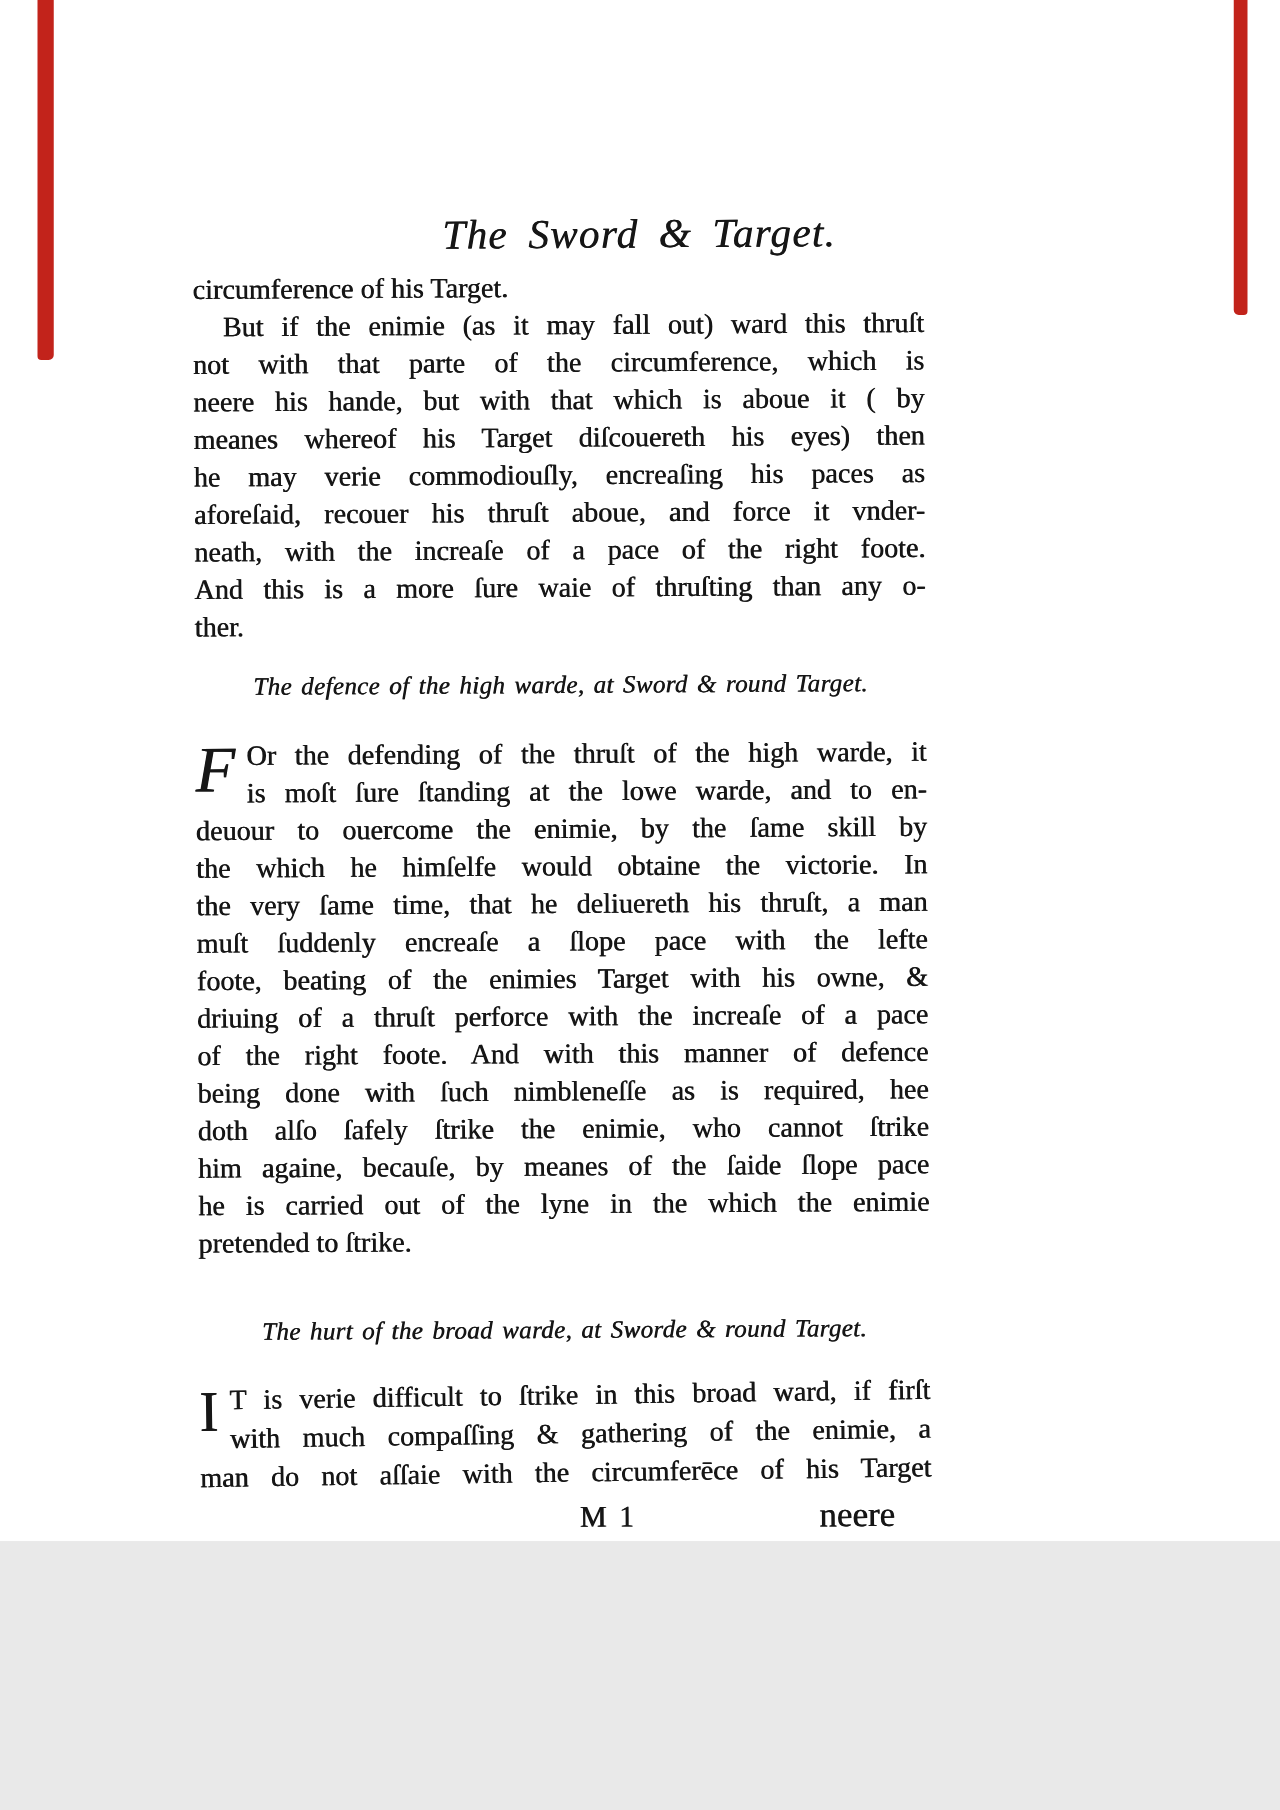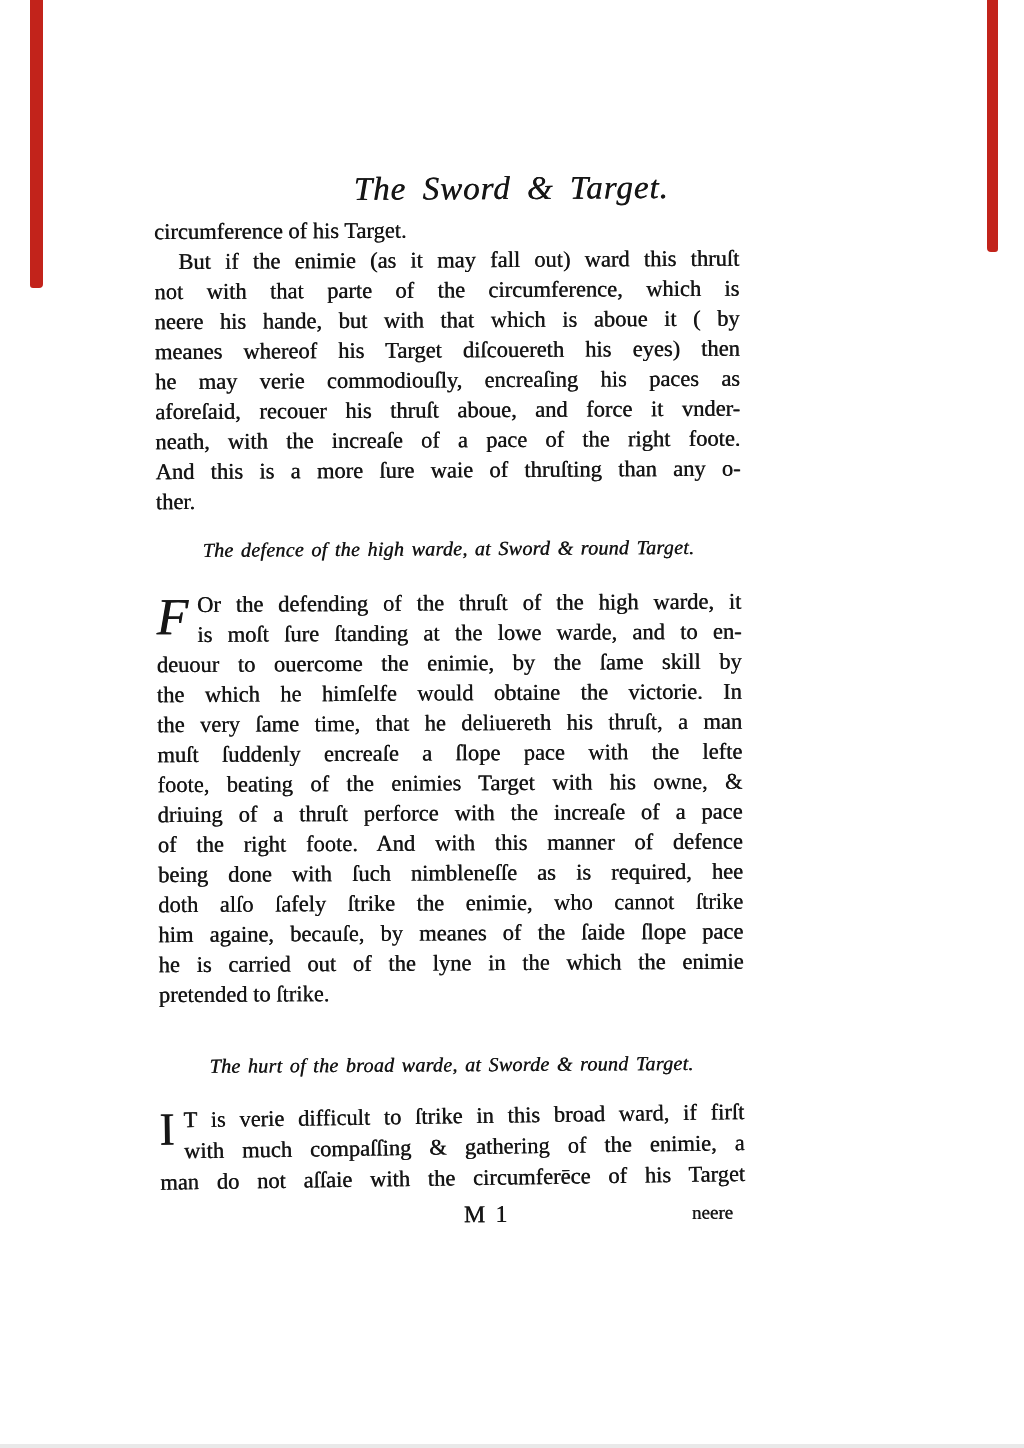--- a/index.html
+++ b/index.html
@@ -1,18 +1,18 @@
 <!DOCTYPE html>
 <html><head>
 <meta charset="utf-8">
 <style>
   html,body{margin:0;padding:0;background:#e9e9e9;}
   .page{
     position:relative;
-    width:1024px;height:1444px;
+    width:1024px;height:1233px;
     background:#ffffff;
     overflow:hidden;
     font-family:"Liberation Serif","DejaVu Serif",serif;
     color:#161616;
   }
   .edge-mark{position:absolute;top:0;background:#c2231b;}
   .edge-mark.left{left:30px;width:13px;height:288px;border-radius:0 0 4px 3px;}
   .edge-mark.right{left:987px;width:11px;height:252px;border-radius:0 0 3px 4px;}
   .inner{position:absolute;left:0;top:0;width:1024px;height:1448px;transform:rotate(-0.35deg);}
   .running-title{
@@ -40,21 +40,21 @@
   .dropcap.i{font-size:46px;line-height:46px;height:58px;}
   .heading{
     position:absolute;left:157px;width:585px;
     font-style:italic;font-size:20px;line-height:24px;
     text-align:center;letter-spacing:0.3px;word-spacing:2px;
   }
   .h1pos{top:536px;}
   .h2pos{top:1052px;}
   .footer-line{position:absolute;left:157px;top:1198px;width:585px;height:32px;font-size:24px;line-height:32px;}
   .signature{position:absolute;left:50%;transform:translateX(-50%) translateX(34px);letter-spacing:2px;}
-  .catchword{position:absolute;right:12px;font-size:19px;}
+  .catchword{position:absolute;right:29px;font-size:28px;}
   .line,.heading,.running-title,.dropcap,.footer-line span{
     text-shadow:0.45px 0 0 currentColor;
   }
 </style>
 </head>
 <body>
 
 <div class="page">
   <div class="edge-mark left"></div>
   <div class="edge-mark right"></div>

